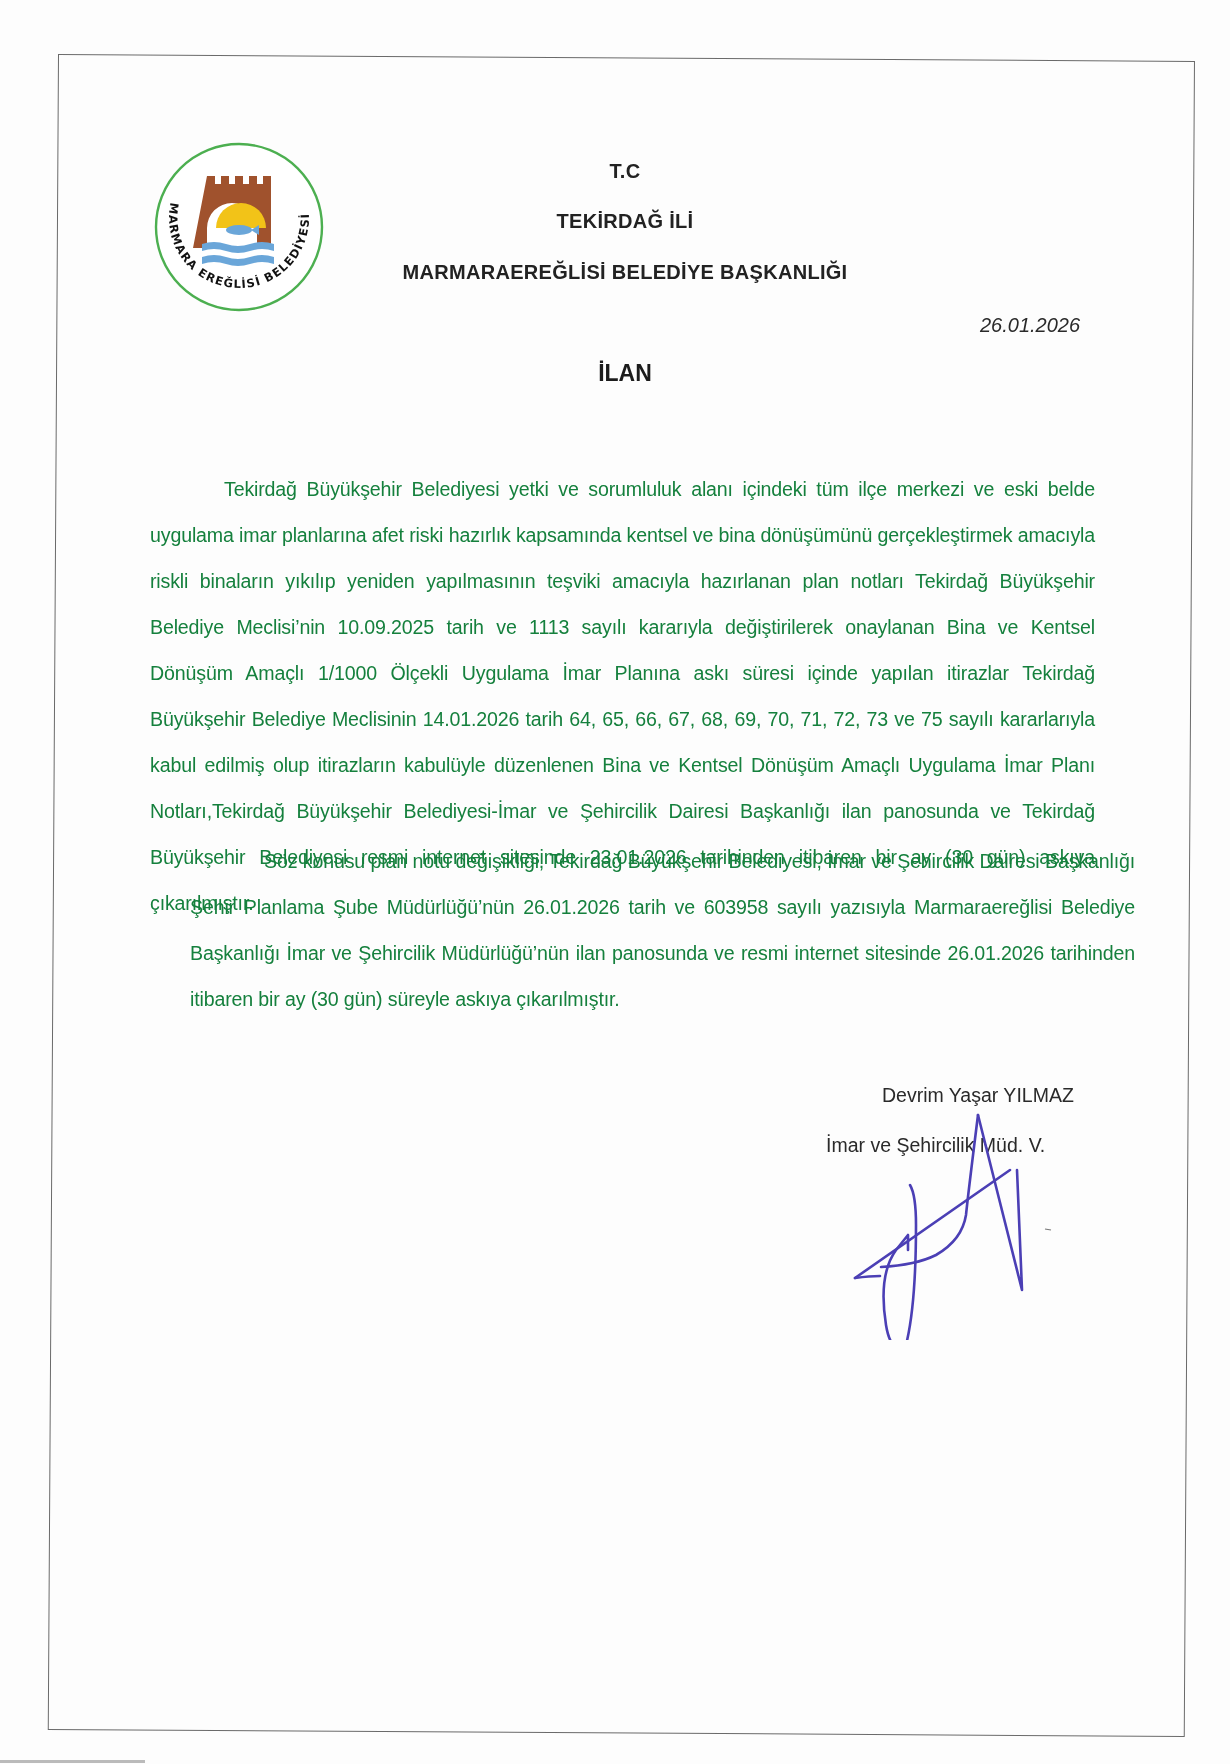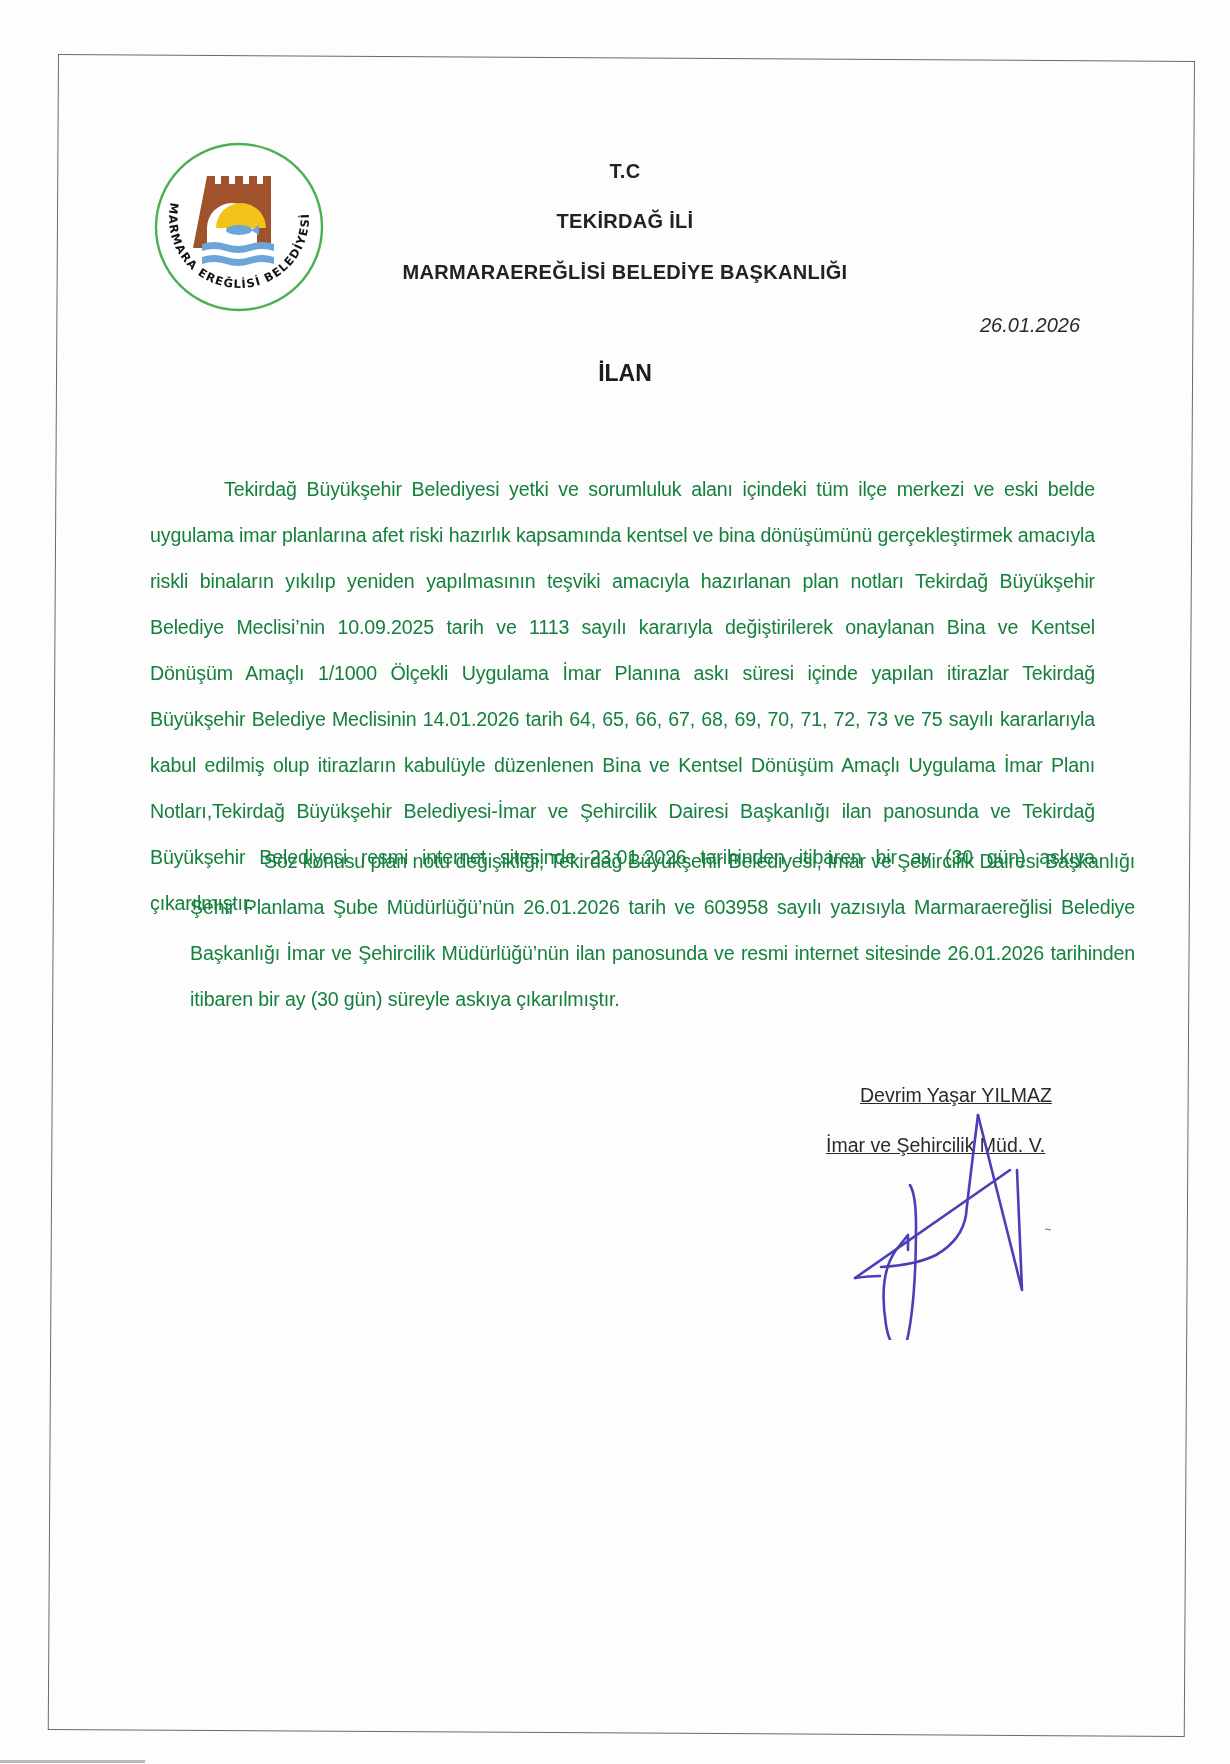--- a/index.html
+++ b/index.html
@@ -32,22 +32,22 @@
   .para {
     position: absolute; left: 150px; width: 945px; font-size: 19.6px; line-height: 46px;
     text-align: justify; text-indent: 74px; color: #15803d; letter-spacing: -0.15px;
     font-family: "Liberation Sans Narrow", "Liberation Sans", sans-serif;
   }
   .p1 { top: 466px; }
   .p2 { top: 838px; margin-left: 40px; }
   .sign-name, .sign-title {
     position: absolute; font-size: 19.5px; color: #2a2a2a;
   }
-  .sign-name { left: 860px; top: 1084px; text-decoration: underline; }
-  .sign-title { left: 826px; top: 1134px; text-decoration: underline; }
+  .sign-name { left: 882px; top: 1084px; }
+  .sign-title { left: 826px; top: 1134px; }
   .signature {
     position: absolute; left: 830px; top: 1090px; width: 260px; height: 250px; pointer-events: none;
   }
 </style>
 </head>
 <body>
 
 <div class="page-border"></div>
 <div class="bottom-shadow"></div>
 

